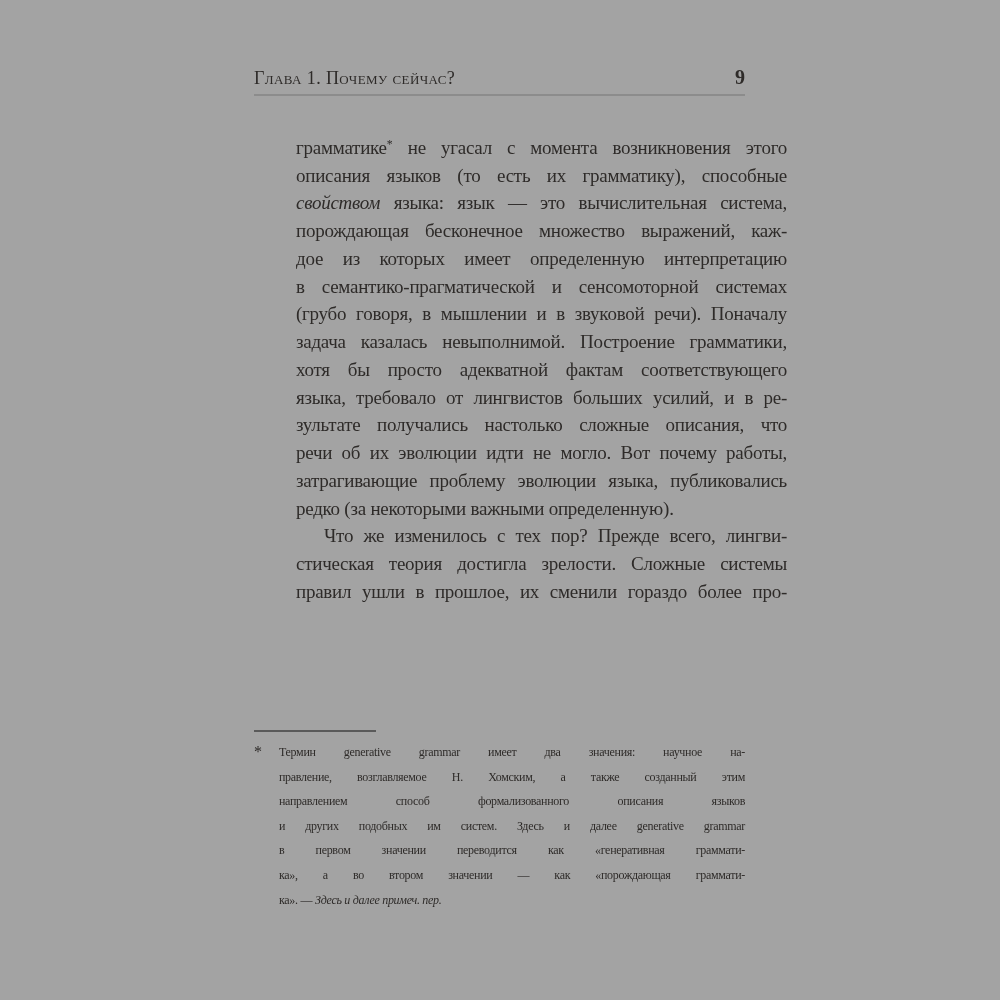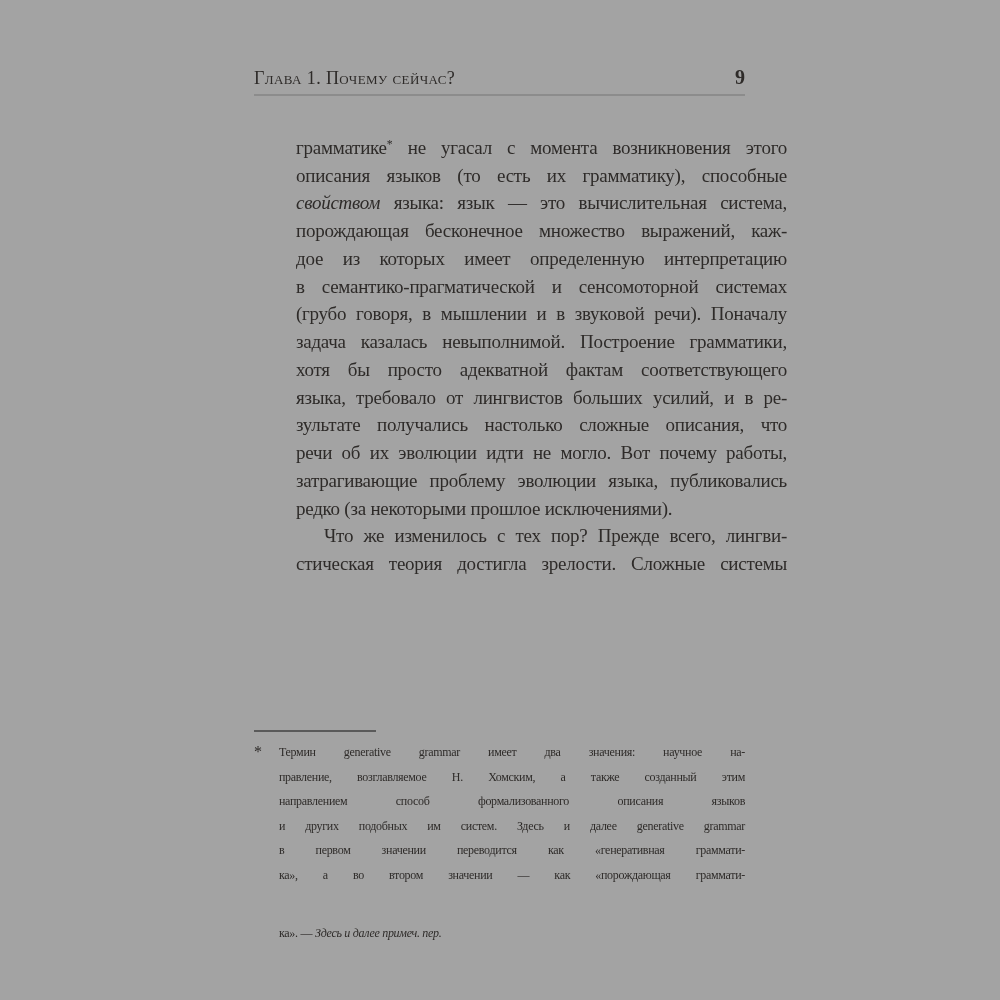--- a/index.html
+++ b/index.html
@@ -103,21 +103,20 @@
   }
   .footnote-text .tl {
     font-size: 12px;
     line-height: 24.6px;
     letter-spacing: -0.3px;
     text-align: justify;
     text-align-last: justify;
   }
   .footnote-text .tl.tl-last {
     text-align-last: left;
-    margin-top: 33px;
   }
 </style>
 </head>
 <body>
 
 <div class="page">
 
   <div class="page-header">
     <span class="running-title">Глава 1. Почему сейчас?</span>
     <span class="page-number">9</span>
@@ -132,25 +131,26 @@
         <div class="tl"><span>порождающая бесконечное множество выражений, каж-</span></div>
         <div class="tl"><span>дое из которых имеет определенную интерпретацию</span></div>
         <div class="tl"><span>в семантико-прагматической и сенсомоторной системах</span></div>
         <div class="tl"><span>(грубо говоря, в мышлении и в звуковой речи). Поначалу</span></div>
         <div class="tl"><span>задача казалась невыполнимой. Построение грамматики,</span></div>
         <div class="tl"><span>хотя бы просто адекватной фактам соответствующего</span></div>
         <div class="tl"><span>языка, требовало от лингвистов больших усилий, и в ре-</span></div>
         <div class="tl"><span>зультате получались настолько сложные описания, что</span></div>
         <div class="tl"><span>речи об их эволюции идти не могло. Вот почему работы,</span></div>
         <div class="tl"><span>затрагивающие проблему эволюции языка, публиковались</span></div>
-        <div class="tl tl-last"><span>редко (за некоторыми прошлое исключениями).</span></div>
+        <div class="tl tl-last"><span>редко (за некоторыми важными определенную).</span></div>
       </div>
     <div class="paragraph indent">
         <div class="tl"><span>Что же изменилось с тех пор? Прежде всего, лингви-</span></div>
         <div class="tl"><span>стическая теория достигла зрелости. Сложные системы</span></div>
+        <div class="tl"><span>правил ушли в прошлое, их сменили гораздо более про-</span></div>
       </div>
   </div>
 
   <div class="footnote-section">
     <hr class="footnote-rule">
     <div class="footnote-row">
       <span class="footnote-marker">*</span>
       <div class="footnote-text">
           <div class="tl"><span>Термин generative grammar имеет два значения: научное на-</span></div>
           <div class="tl"><span>правление, возглавляемое Н. Хомским, а также созданный этим</span></div>

